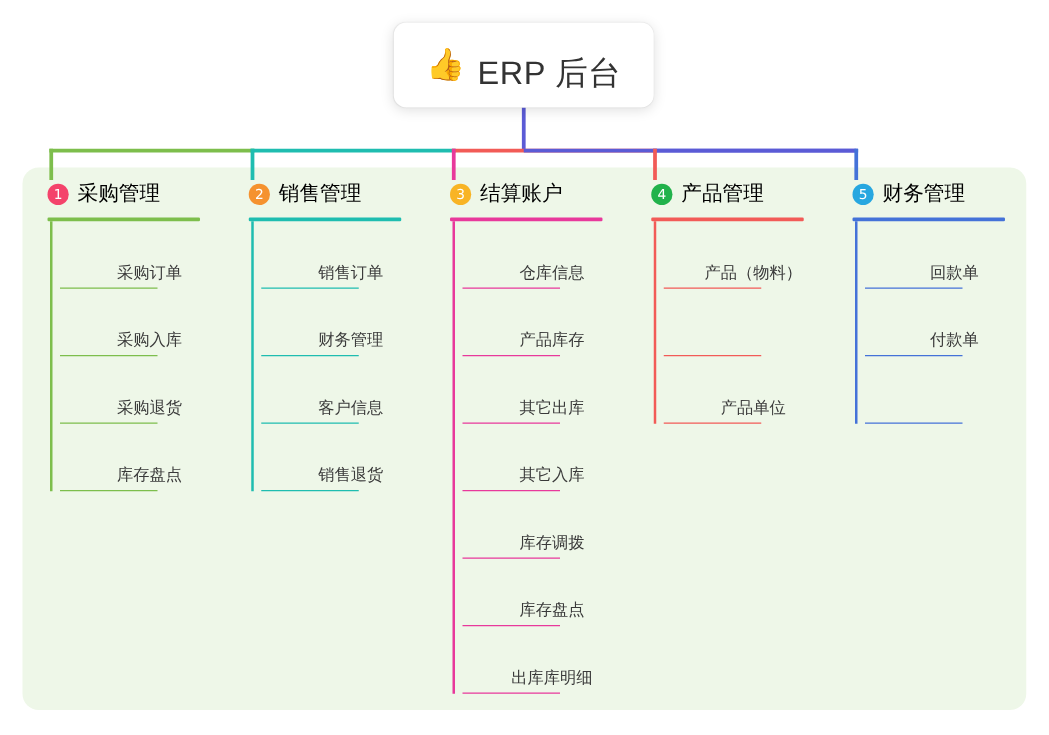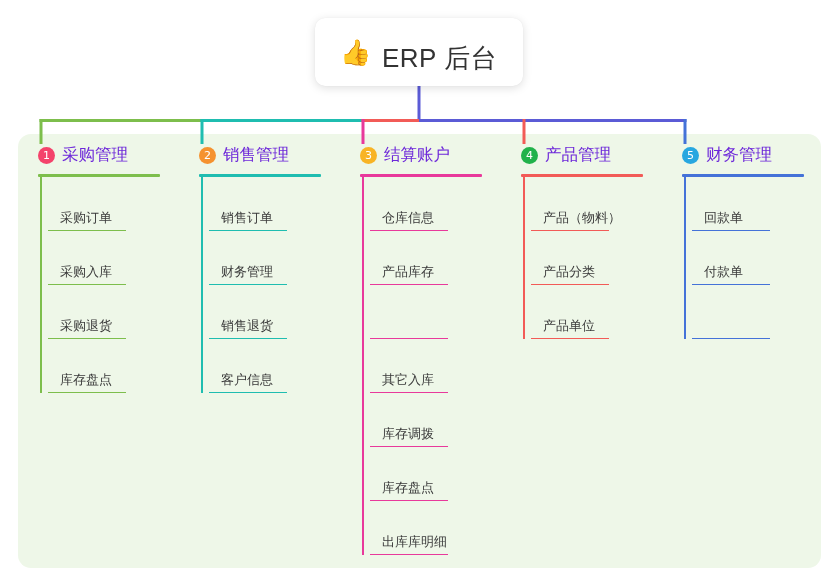--- a/index.html
+++ b/index.html
@@ -97,21 +97,21 @@
     border-radius: 50%;
     color: #ffffff;
     font-size: 11px;
     line-height: 17px;
     text-align: center;
     font-family: "DejaVu Sans", sans-serif;
     flex: 0 0 17px;
   }
   .col-title {
     font-size: 16.5px;
-    color: #6d28d9;
+    color: #000000;
     white-space: nowrap;
   }
   .col-header-rule {
     height: 3px;
     width: 122px;
     margin-top: 6px;
     border-radius: 1px;
   }
   .items {
     position: relative;
@@ -130,20 +130,21 @@
     display: flex;
     flex-direction: column;
     justify-content: flex-end;
   }
   .item-label {
     font-size: 13px;
     color: #3a3a3a;
     white-space: nowrap;
     padding-bottom: 4px;
     line-height: 16px;
+    text-align: center;
   }
   .item-rule {
     height: 1.4px;
     width: 78px;
     margin-left: -12px;
   }
 </style>
 </head>
 <body>
 
@@ -206,46 +207,47 @@
         <div class="spine" style="background: rgb(31, 189, 176); height: 216px;"></div>
         <div class="item">
           <span class="item-label">销售订单</span>
           <div class="item-rule" style="background: rgb(31, 189, 176);"></div>
         </div>
         <div class="item">
           <span class="item-label">财务管理</span>
           <div class="item-rule" style="background: rgb(31, 189, 176);"></div>
         </div>
         <div class="item">
+          <span class="item-label">客户信息</span>
+          <div class="item-rule" style="background: rgb(31, 189, 176);"></div>
+        </div>
+        <div class="item">
           <span class="item-label">销售退货</span>
           <div class="item-rule" style="background: rgb(31, 189, 176);"></div>
         </div>
-        <div class="item">
-          <span class="item-label">客户信息</span>
-          <div class="item-rule" style="background: rgb(31, 189, 176);"></div>
-        </div>
       </div>
     </div>
     <div class="column">
       <div class="col-header">
         <span class="badge" style="background: rgb(248, 180, 37);">3</span>
         <span class="col-title">结算账户</span>
       </div>
       <div class="col-header-rule" style="background: rgb(232, 57, 155);"></div>
       <div class="items">
         <div class="spine" style="background: rgb(232, 57, 155); height: 378px;"></div>
         <div class="item">
           <span class="item-label">仓库信息</span>
           <div class="item-rule" style="background: rgb(232, 57, 155);"></div>
         </div>
         <div class="item">
           <span class="item-label">产品库存</span>
           <div class="item-rule" style="background: rgb(232, 57, 155);"></div>
         </div>
         <div class="item">
+          <span class="item-label">其它出库</span>
           <div class="item-rule" style="background: rgb(232, 57, 155);"></div>
         </div>
         <div class="item">
           <span class="item-label">其它入库</span>
           <div class="item-rule" style="background: rgb(232, 57, 155);"></div>
         </div>
         <div class="item">
           <span class="item-label">库存调拨</span>
           <div class="item-rule" style="background: rgb(232, 57, 155);"></div>
         </div>
@@ -265,21 +267,20 @@
         <span class="col-title">产品管理</span>
       </div>
       <div class="col-header-rule" style="background: rgb(242, 91, 87);"></div>
       <div class="items">
         <div class="spine" style="background: rgb(242, 91, 87); height: 162px;"></div>
         <div class="item">
           <span class="item-label">产品（物料）</span>
           <div class="item-rule" style="background: rgb(242, 91, 87);"></div>
         </div>
         <div class="item">
-          <span class="item-label">产品分类</span>
           <div class="item-rule" style="background: rgb(242, 91, 87);"></div>
         </div>
         <div class="item">
           <span class="item-label">产品单位</span>
           <div class="item-rule" style="background: rgb(242, 91, 87);"></div>
         </div>
       </div>
     </div>
     <div class="column">
       <div class="col-header">

